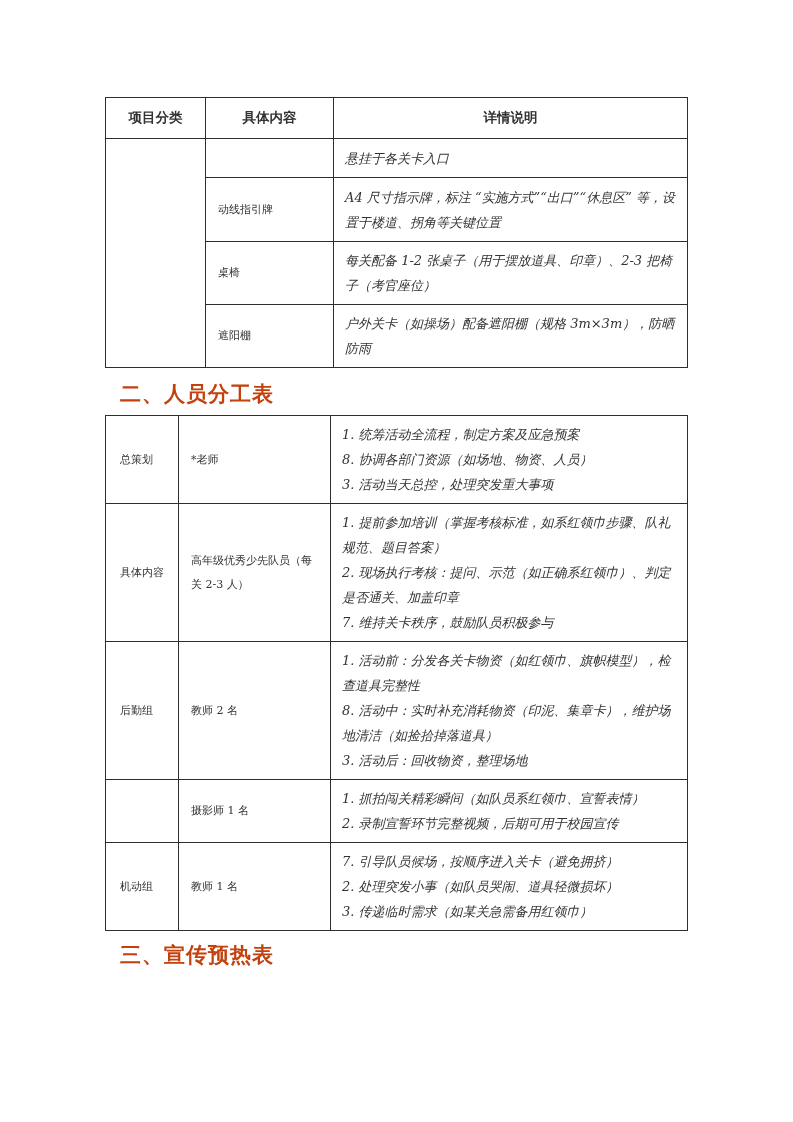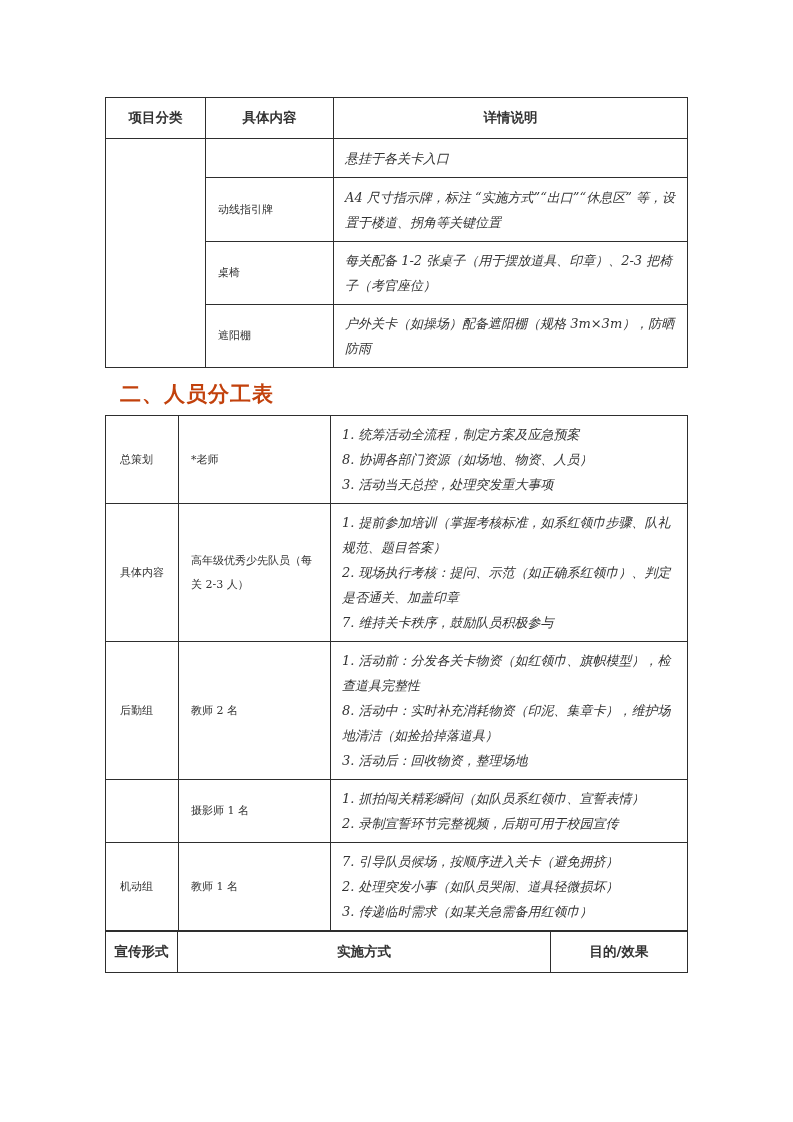--- a/index.html
+++ b/index.html
@@ -166,30 +166,17 @@
           <td class="cell-center">教师 1 名</td>
           <td class="cell-detail">
             <div class="duty-line">7.  引导队员候场，按顺序进入关卡（避免拥挤）</div>
             <div class="duty-line">2.  处理突发小事（如队员哭闹、道具轻微损坏）</div>
             <div class="duty-line">3.  传递临时需求（如某关急需备用红领巾）</div>
           </td>
         </tr>
       </tbody>
     </table>
 
+    <h2 class="section-title second">三、宣传预热表</h2>
 
-    <table class="doc-table">
-      <colgroup>
-        <col style="width:72px">
-        <col style="width:373px">
-        <col style="width:137px">
-      </colgroup>
-      <tbody>
-        <tr style="height:41px">
-          <th>宣传形式</th>
-          <th>实施方式</th>
-          <th>目的/效果</th>
-        </tr>
-      </tbody>
-    </table>
 
   </div>
 </div>
 
 </body></html>

